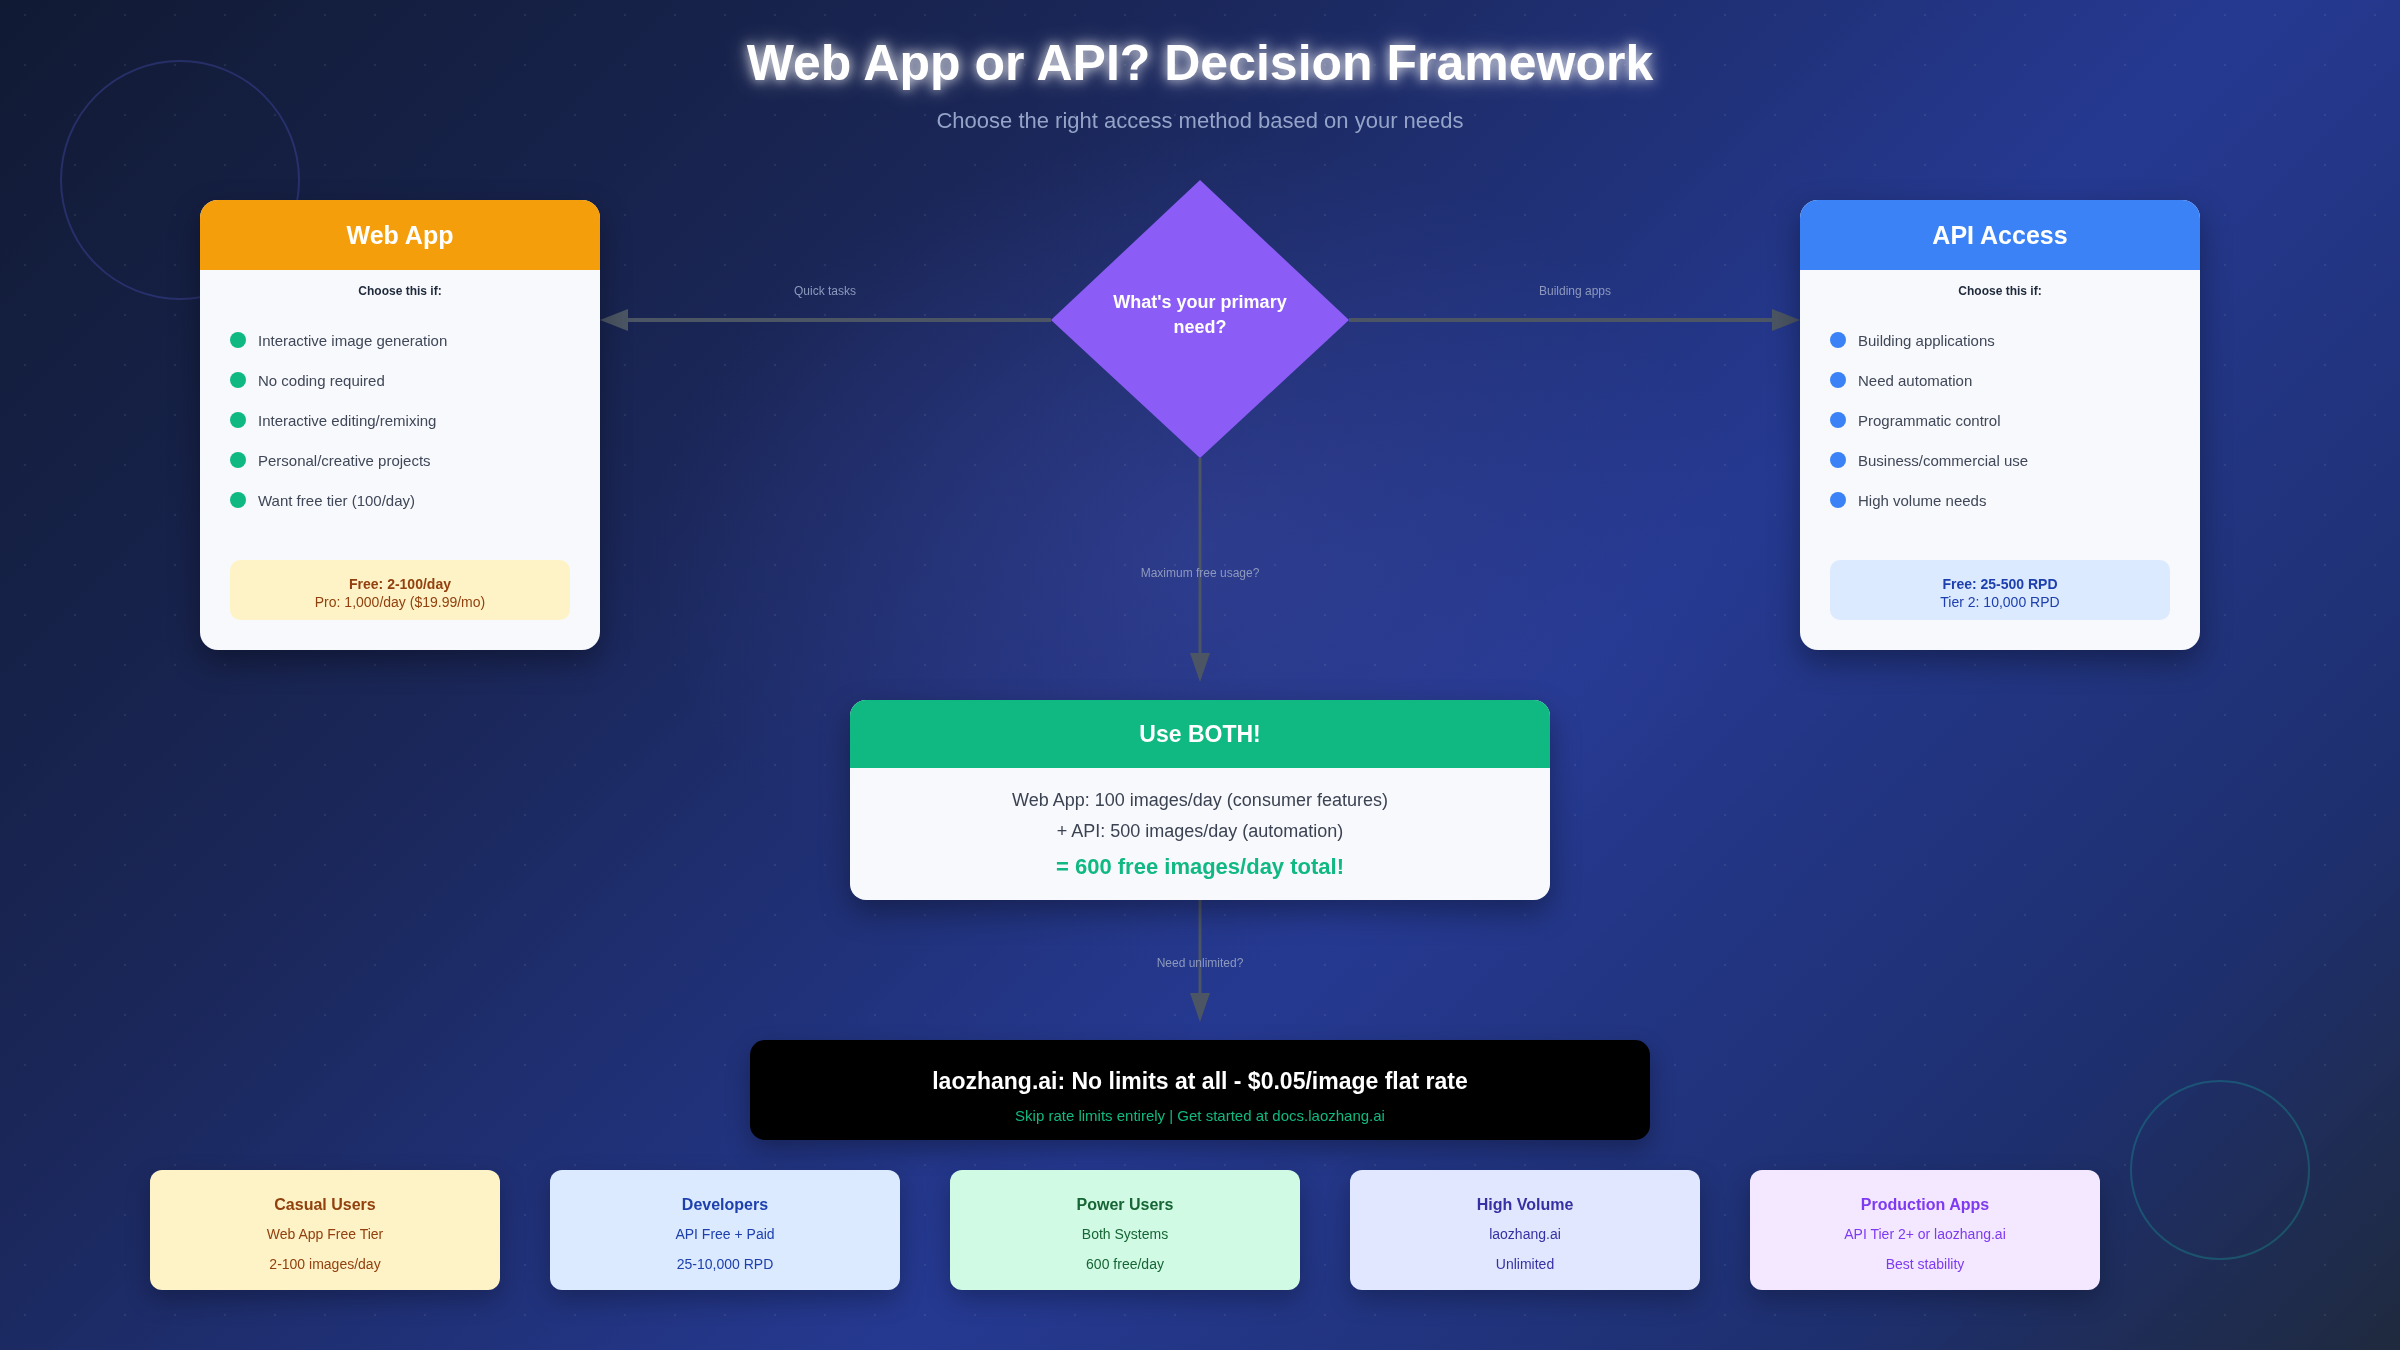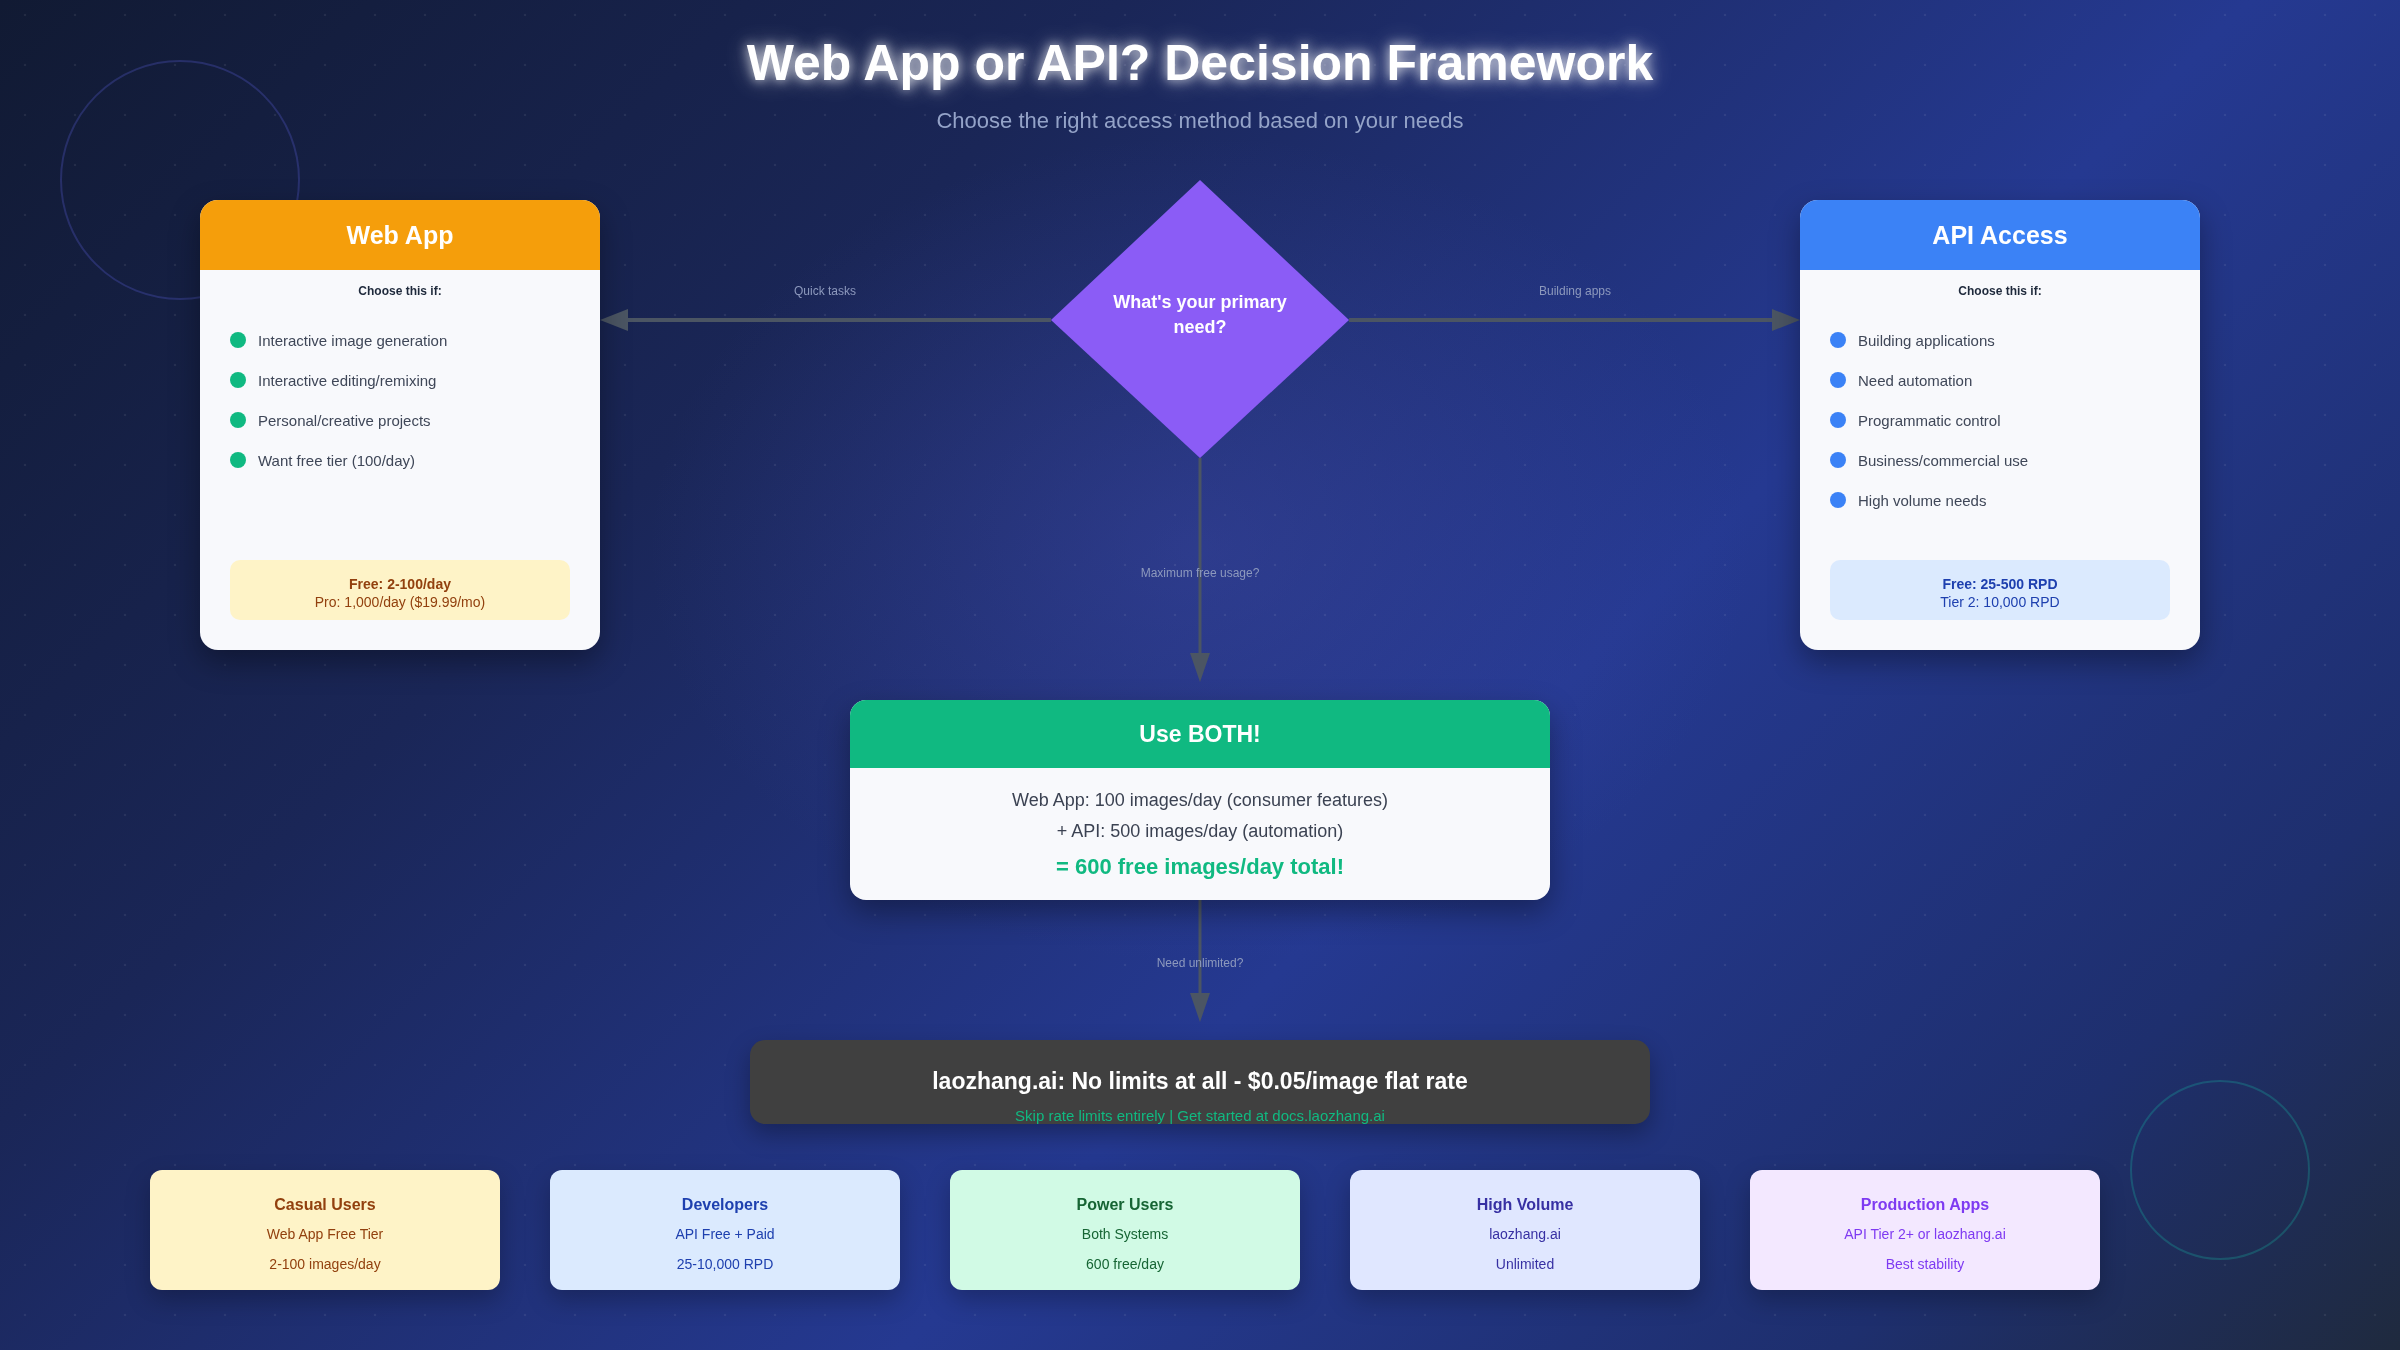--- a/index.html
+++ b/index.html
@@ -74,22 +74,22 @@
   .both-card .head {
     height: 68px; background: #10b981; color: #fff; font-weight: bold; font-size: 23px;
     display: flex; align-items: center; justify-content: center;
   }
   .both-card .line { text-align: center; font-size: 18px; color: #3b4252; }
   .both-card .l1 { margin-top: 22px; }
   .both-card .l2 { margin-top: 10px; }
   .both-card .total { margin-top: 12px; text-align: center; font-size: 22px; font-weight: bold; color: #10b981; }
 
   .banner {
-    position: absolute; left: 750px; top: 1040px; width: 900px; height: 84px;
-    background: #404040; border-radius: 15px; box-shadow: 0 10px 24px rgba(0,0,0,0.3);
+    position: absolute; left: 750px; top: 1040px; width: 900px; height: 100px;
+    background: #000000; border-radius: 15px; box-shadow: 0 10px 24px rgba(0,0,0,0.3);
   }
   .banner .b-title { text-align: center; color: #ffffff; font-weight: bold; font-size: 23px; margin-top: 28px; }
   .banner .b-sub { text-align: center; color: #10b981; font-size: 15px; margin-top: 12px; }
 
   .persona {
     position: absolute; top: 1170px; width: 350px; height: 120px; border-radius: 12px; text-align: center;
     box-shadow: 0 10px 24px rgba(0,0,0,0.25);
   }
   .persona .p-title { font-weight: bold; font-size: 16px; margin-top: 26px; }
   .persona .p-l1 { font-size: 14px; margin-top: 12px; }
@@ -133,20 +133,24 @@
 <div class="option-card" style="left:200px;">
   <div class="head" style="background:#f59e0b;">Web App</div>
   <div class="choose">Choose this if:</div>
   <ul>
     <li>
         <span class="dot" style="background:#10b981;"></span>
         <span>Interactive image generation</span>
       </li>
     <li>
         <span class="dot" style="background:#10b981;"></span>
+        <span>No coding required</span>
+      </li>
+    <li>
+        <span class="dot" style="background:#10b981;"></span>
         <span>Interactive editing/remixing</span>
       </li>
     <li>
         <span class="dot" style="background:#10b981;"></span>
         <span>Personal/creative projects</span>
       </li>
     <li>
         <span class="dot" style="background:#10b981;"></span>
         <span>Want free tier (100/day)</span>
       </li>

